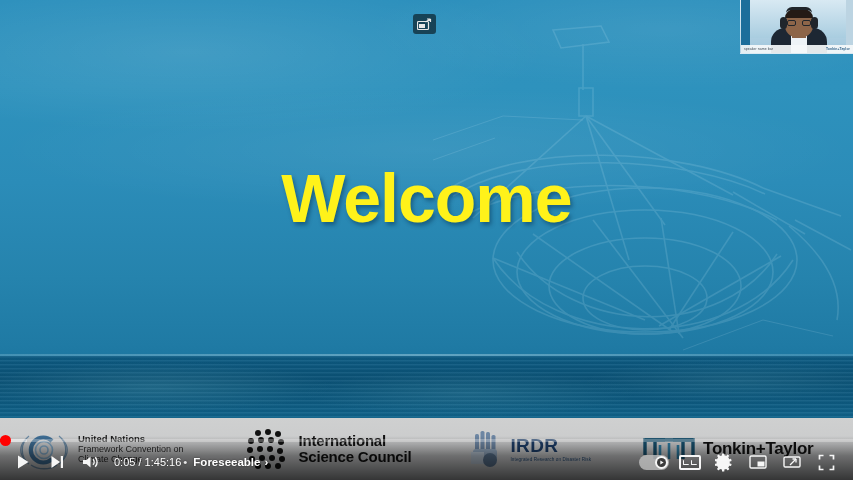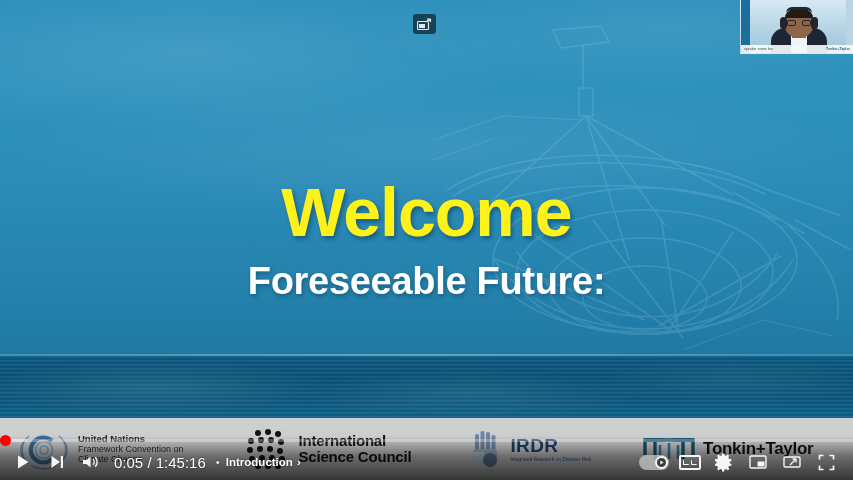--- a/index.html
+++ b/index.html
@@ -51,21 +51,21 @@
   }
   .horizon {
     position:absolute; left:0; right:0; top:354px; height:2px;
     background:linear-gradient(to right, rgba(180,220,235,.25), rgba(200,230,240,.40), rgba(180,220,235,.20));
   }
 
   
   .dish-art { position:absolute; right:-10px; top:20px; width:430px; height:370px; opacity:.30; }
 
   
-  .slide-text { position:absolute; left:0; right:0; top:178px; text-align:center; }
+  .slide-text { position:absolute; left:0; right:0; top:164px; text-align:center; }
   .t-welcome {
     font-size:68px; font-weight:bold; color:#FFF21A; letter-spacing:-1px;
     text-shadow:2px 3px 4px rgba(0,40,70,.45);
     line-height:1.0;
   }
   .t-head {
     margin-top:14px; font-size:38px; font-weight:bold; color:#ffffff;
     text-shadow:1px 2px 4px rgba(0,40,70,.40); letter-spacing:-.3px;
   }
   .t-sub {
@@ -158,21 +158,21 @@
   }
 
   .ctl-row { position:absolute; left:0; right:0; top:9px; height:34px; display:flex; align-items:center; }
   .ctl-left { display:flex; align-items:center; padding-left:6px; }
   .ctl-right{ display:flex; align-items:center; margin-left:auto; padding-right:10px; }
   .btn {
     width:34px; height:34px; display:flex; align-items:center; justify-content:center;
     cursor:pointer; opacity:.95;
   }
   .time {
-    color:#fff; font-size:15px; margin-left:6px; margin-right:10px; white-space:nowrap;
+    color:#fff; font-size:11px; margin-left:6px; margin-right:2px; white-space:nowrap;
     text-shadow:0 0 2px rgba(0,0,0,.6);
   }
   .chapter { color:#fff; font-size:11.5px; font-weight:bold; display:flex; align-items:center; gap:4px;
              text-shadow:0 0 2px rgba(0,0,0,.6); cursor:pointer; }
   .chapter .dot { opacity:.85; font-weight:normal; margin-right:2px; }
 
   .autoplay {
     width:30px; height:15px; border-radius:8px; background:rgba(190,190,190,.85);
     position:relative; cursor:pointer; margin-right:4px;
   }
@@ -228,21 +228,20 @@
         <path d="M0 140 L62 118"></path>
         <path d="M250 330 L330 300 L400 316"></path>
       </g>
     </svg>
 
     <div class="horizon"></div>
     <div class="sea"></div>
 
     <div class="slide-text">
       <div class="t-welcome">Welcome</div>
-      <div class="t-head">Foreseeable Future:</div>
     </div>
 
     <div class="logo-bar">
 
       <div class="logo-cell unfccc">
         <svg class="unfccc-mark" viewBox="0 0 56 46">
           <g stroke="#5b7e9c" fill="none" stroke-width="1.3" opacity=".85">
             <path d="M13 10 C 4 17, 4 31, 13 38"></path>
             <path d="M43 10 C 52 17, 52 31, 43 38"></path>
             <path d="M10 13 C 3 20, 3 28, 10 35"></path>
@@ -392,21 +391,21 @@
         </div>
 
         <div class="time">
           <span>0:05</span>
           <span>/</span>
           <span>1:45:16</span>
         </div>
 
         <div class="chapter">
           <span class="dot">•</span>
-          <span>Introduction</span>
+          <span>Foreseeable</span>
           <span>›</span>
         </div>
       </div>
 
       <div class="ctl-right">
         <div class="btn">
           <div class="autoplay">
             <div class="knb">
               <svg width="9" height="9" viewBox="0 0 9 9">
                 <circle cx="4.5" cy="4.5" r="4.5" fill="#3b3b3b"></circle>

